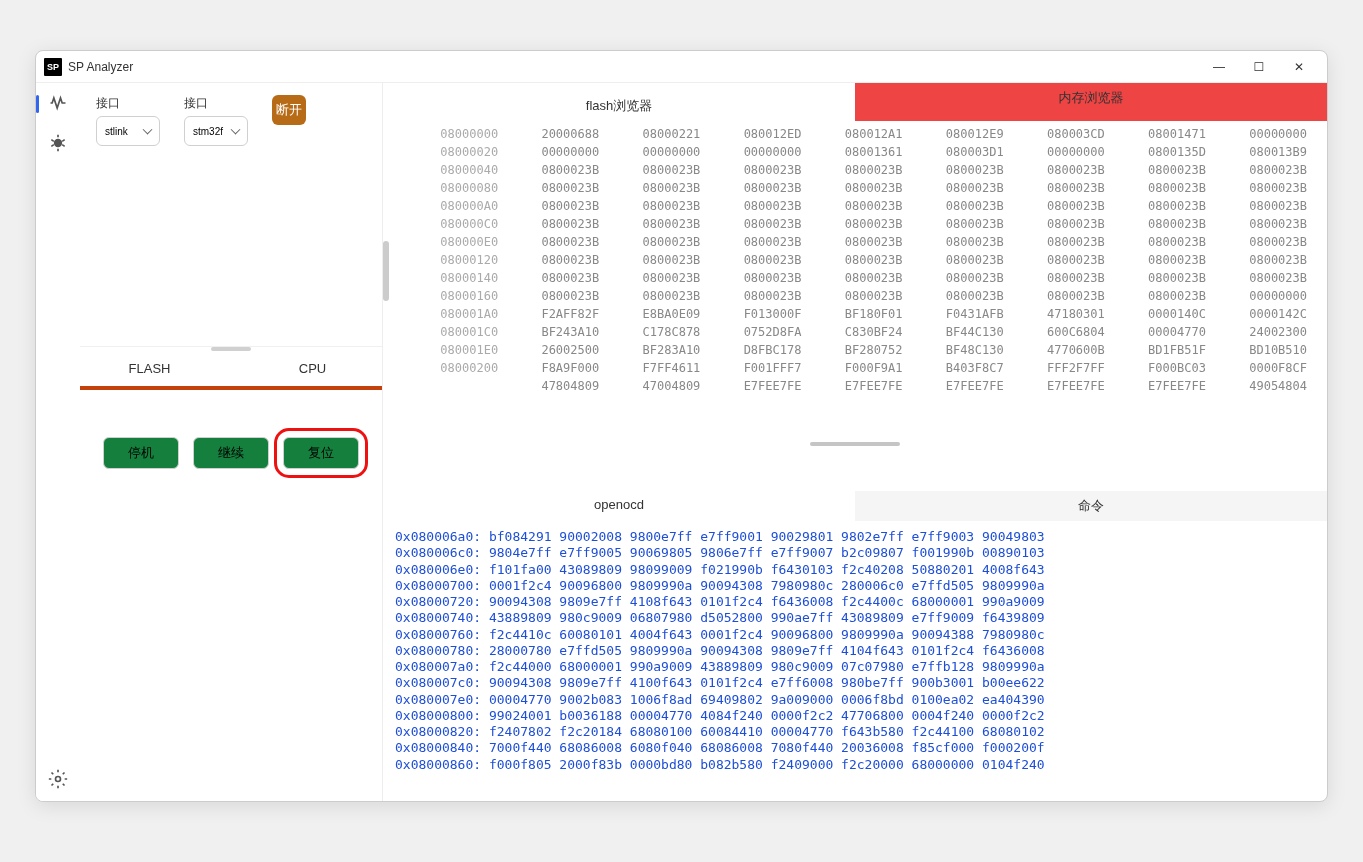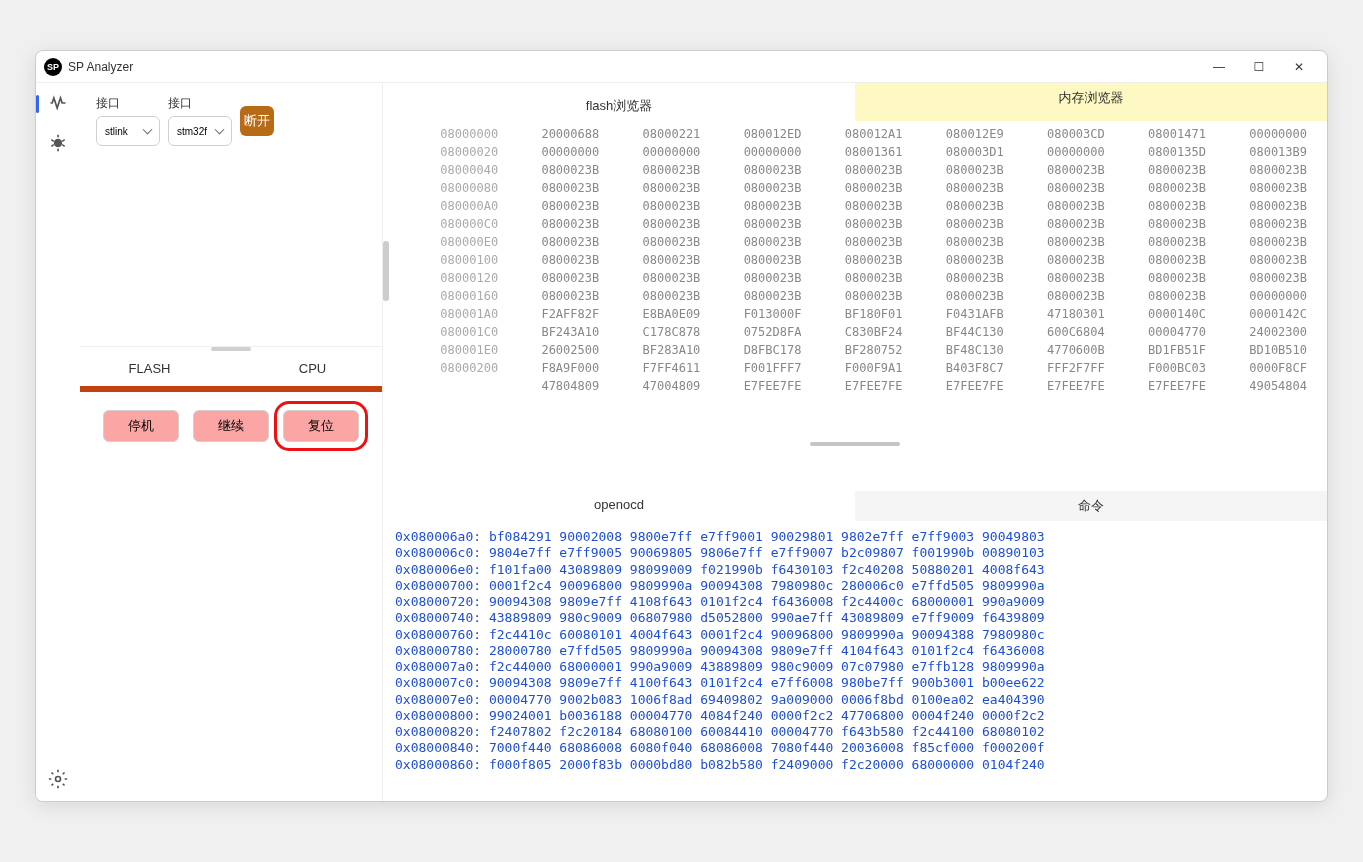--- a/index.html
+++ b/index.html
@@ -1,46 +1,46 @@
 <!DOCTYPE html>
 <html><head>
 <meta charset="utf-8">
 <style>
   * { box-sizing: border-box; margin: 0; padding: 0; }
   body { font-family: -apple-system, BlinkMacSystemFont, "Segoe UI", Arial, sans-serif; background: #f0f0f0; padding: 50px 35px; }
   .window { width: 1293px; height: 752px; background: #fff; border: 1px solid #ccc; border-radius: 8px; overflow: hidden; box-shadow: 0 4px 20px rgba(0,0,0,0.1); display: flex; flex-direction: column; }
   .titlebar { height: 32px; display: flex; align-items: center; padding: 0 8px; border-bottom: 1px solid #eee; }
-  .titlebar .logo { width: 18px; height: 18px; background: #000; color: #fff; font-size: 9px; font-weight: bold; display: flex; align-items: center; justify-content: center; border-radius: 9px; margin-right: 6px; }
+  .titlebar .logo { width: 18px; height: 18px; background: #000; color: #fff; font-size: 9px; font-weight: bold; display: flex; align-items: center; justify-content: center; border-radius: 1px; margin-right: 6px; }
   .titlebar .title { font-size: 12px; color: #333; }
   .titlebar .spacer { flex: 1; }
   .titlebar .winbtn { width: 40px; height: 28px; display: flex; align-items: center; justify-content: center; font-size: 12px; color: #333; cursor: pointer; }
   .main { flex: 1; display: flex; overflow: hidden; }
   .iconbar { width: 44px; background: #fff; display: flex; flex-direction: column; align-items: center; padding-top: 10px; gap: 20px; position: relative; }
   .iconbar .mark { position: absolute; left: 0; top: 12px; width: 3px; height: 18px; background: #3366ee; border-radius: 2px; }
   .iconbar .vicon { width: 20px; height: 20px; color: #555; }
   .iconbar .gear { position: absolute; bottom: 12px; }
   .leftpanel { width: 302px; background: #fff; display: flex; flex-direction: column; }
-  .connect { padding: 12px 16px; display: flex; gap: 8px; align-items: center; border-bottom: 1px solid #f0f0f0; padding-bottom: 200px; position: relative; }
+  .connect { padding: 12px 16px; display: flex; gap: 24px; align-items: flex-start; border-bottom: 1px solid #f0f0f0; padding-bottom: 200px; position: relative; }
   .field { display: flex; flex-direction: column; gap: 4px; }
   .field label { font-size: 12px; color: #333; }
   .select { height: 30px; border: 1px solid #d0d0d0; border-radius: 6px; padding: 0 22px 0 8px; font-size: 10px; background: #fff; position: relative; display: flex; align-items: center; min-width: 64px; }
   .select::after { content: ""; position: absolute; right: 8px; top: 50%; width: 6px; height: 6px; border-right: 1.5px solid #666; border-bottom: 1.5px solid #666; transform: translateY(-70%) rotate(45deg); }
   .btn-primary { height: 30px; padding: 0 4px; background: #b86b16; color: #fff; border: none; border-radius: 6px; font-size: 13px; cursor: pointer; }
   .divider-h { height: 4px; width: 40px; background: #d0d0d0; border-radius: 2px; margin: 0 auto; }
-  .tabs2 { display: flex; border-bottom: 6px solid #c2410c; gap: 24px; }
+  .tabs2 { display: flex; border-bottom: 4px solid #c2410c; gap: 24px; }
   .tabs2 .tab { flex: 1; text-align: center; padding: 10px 0; font-size: 13px; color: #333; cursor: pointer; }
   .tabs2 .tab.active { font-weight: 500; }
   .cpu-btns { padding: 18px; display: flex; gap: 14px; justify-content: center; }
-  .btn-sec { height: 32px; width: 76px; border: 1px solid #d0d0d0; background: #fca5a5; border-radius: 6px; font-size: 13px; cursor: pointer; }
+  .btn-sec { height: 32px; width: 76px; border: 1px solid #d0d0d0; background: #15803d; border-radius: 6px; font-size: 13px; cursor: pointer; margin-top: 29px; }
   .btn-sec.hl { outline: 3px solid #e11; outline-offset: 6px; }
   .rightpanel { flex: 1; display: flex; flex-direction: column; overflow: hidden; border-left: 1px solid #eee; }
   .toptabs { display: flex; }
   .toptabs .t { flex: 1; text-align: center; padding: 6px 0; font-size: 13px; color: #333; cursor: pointer; }
   .toptabs .t.active { background: #fff; margin-top: 8px; }
-  .toptabs .t:not(.active) { background: #fef9c3; }
+  .toptabs .t:not(.active) { background: #ef4444; }
   .hexgrid { flex: 1; overflow: hidden; position: relative; }
   .hexgrid .scroll { position: absolute; left:0; top:0; width:6px; height: 60px; background:#ccc; border-radius:3px; margin-top:120px; }
   .hextable { display: table; width: 100%; font-family: Consolas, Menlo, monospace; font-size: 12px; color: #888; padding: 4px 14px 4px 20px; }
   .hexrow { display: table-row; }
   .hexcell { display: table-cell; padding: 2px 6px; text-align: right; }
   .hexcell.addr { color: #aaa; }
   .splitth { height: 4px; width: 90px; background: #c5c5c5; border-radius: 2px; margin: 0 auto; }
   .bottomtabs { display: flex; }
   .bottomtabs .t { flex: 1; text-align: center; padding: 6px 0; font-size: 13px; color: #333; cursor: pointer; margin-top: 45px; }
   .bottomtabs .t.active { background: #fff; }
@@ -185,32 +185,32 @@
               <div class="hexcell">0800023B</div>
               <div class="hexcell">0800023B</div>
               <div class="hexcell">0800023B</div>
               <div class="hexcell">0800023B</div>
               <div class="hexcell">0800023B</div>
               <div class="hexcell">0800023B</div>
               <div class="hexcell">0800023B</div>
               <div class="hexcell">0800023B</div>
             </div>
             <div class="hexrow">
-              <div class="hexcell addr">08000100</div>
-              <div class="hexcell">0800023B</div>
-              <div class="hexcell">0800023B</div>
-              <div class="hexcell">0800023B</div>
-              <div class="hexcell">0800023B</div>
-              <div class="hexcell">0800023B</div>
-              <div class="hexcell">0800023B</div>
-              <div class="hexcell">0800023B</div>
-              <div class="hexcell">0800023B</div>
-            </div>
-            <div class="hexrow">
               <div class="hexcell addr">08000120</div>
+              <div class="hexcell">0800023B</div>
+              <div class="hexcell">0800023B</div>
+              <div class="hexcell">0800023B</div>
+              <div class="hexcell">0800023B</div>
+              <div class="hexcell">0800023B</div>
+              <div class="hexcell">0800023B</div>
+              <div class="hexcell">0800023B</div>
+              <div class="hexcell">0800023B</div>
+            </div>
+            <div class="hexrow">
+              <div class="hexcell addr">08000140</div>
               <div class="hexcell">0800023B</div>
               <div class="hexcell">0800023B</div>
               <div class="hexcell">0800023B</div>
               <div class="hexcell">0800023B</div>
               <div class="hexcell">0800023B</div>
               <div class="hexcell">0800023B</div>
               <div class="hexcell">0800023B</div>
               <div class="hexcell">0800023B</div>
             </div>
             <div class="hexrow">

